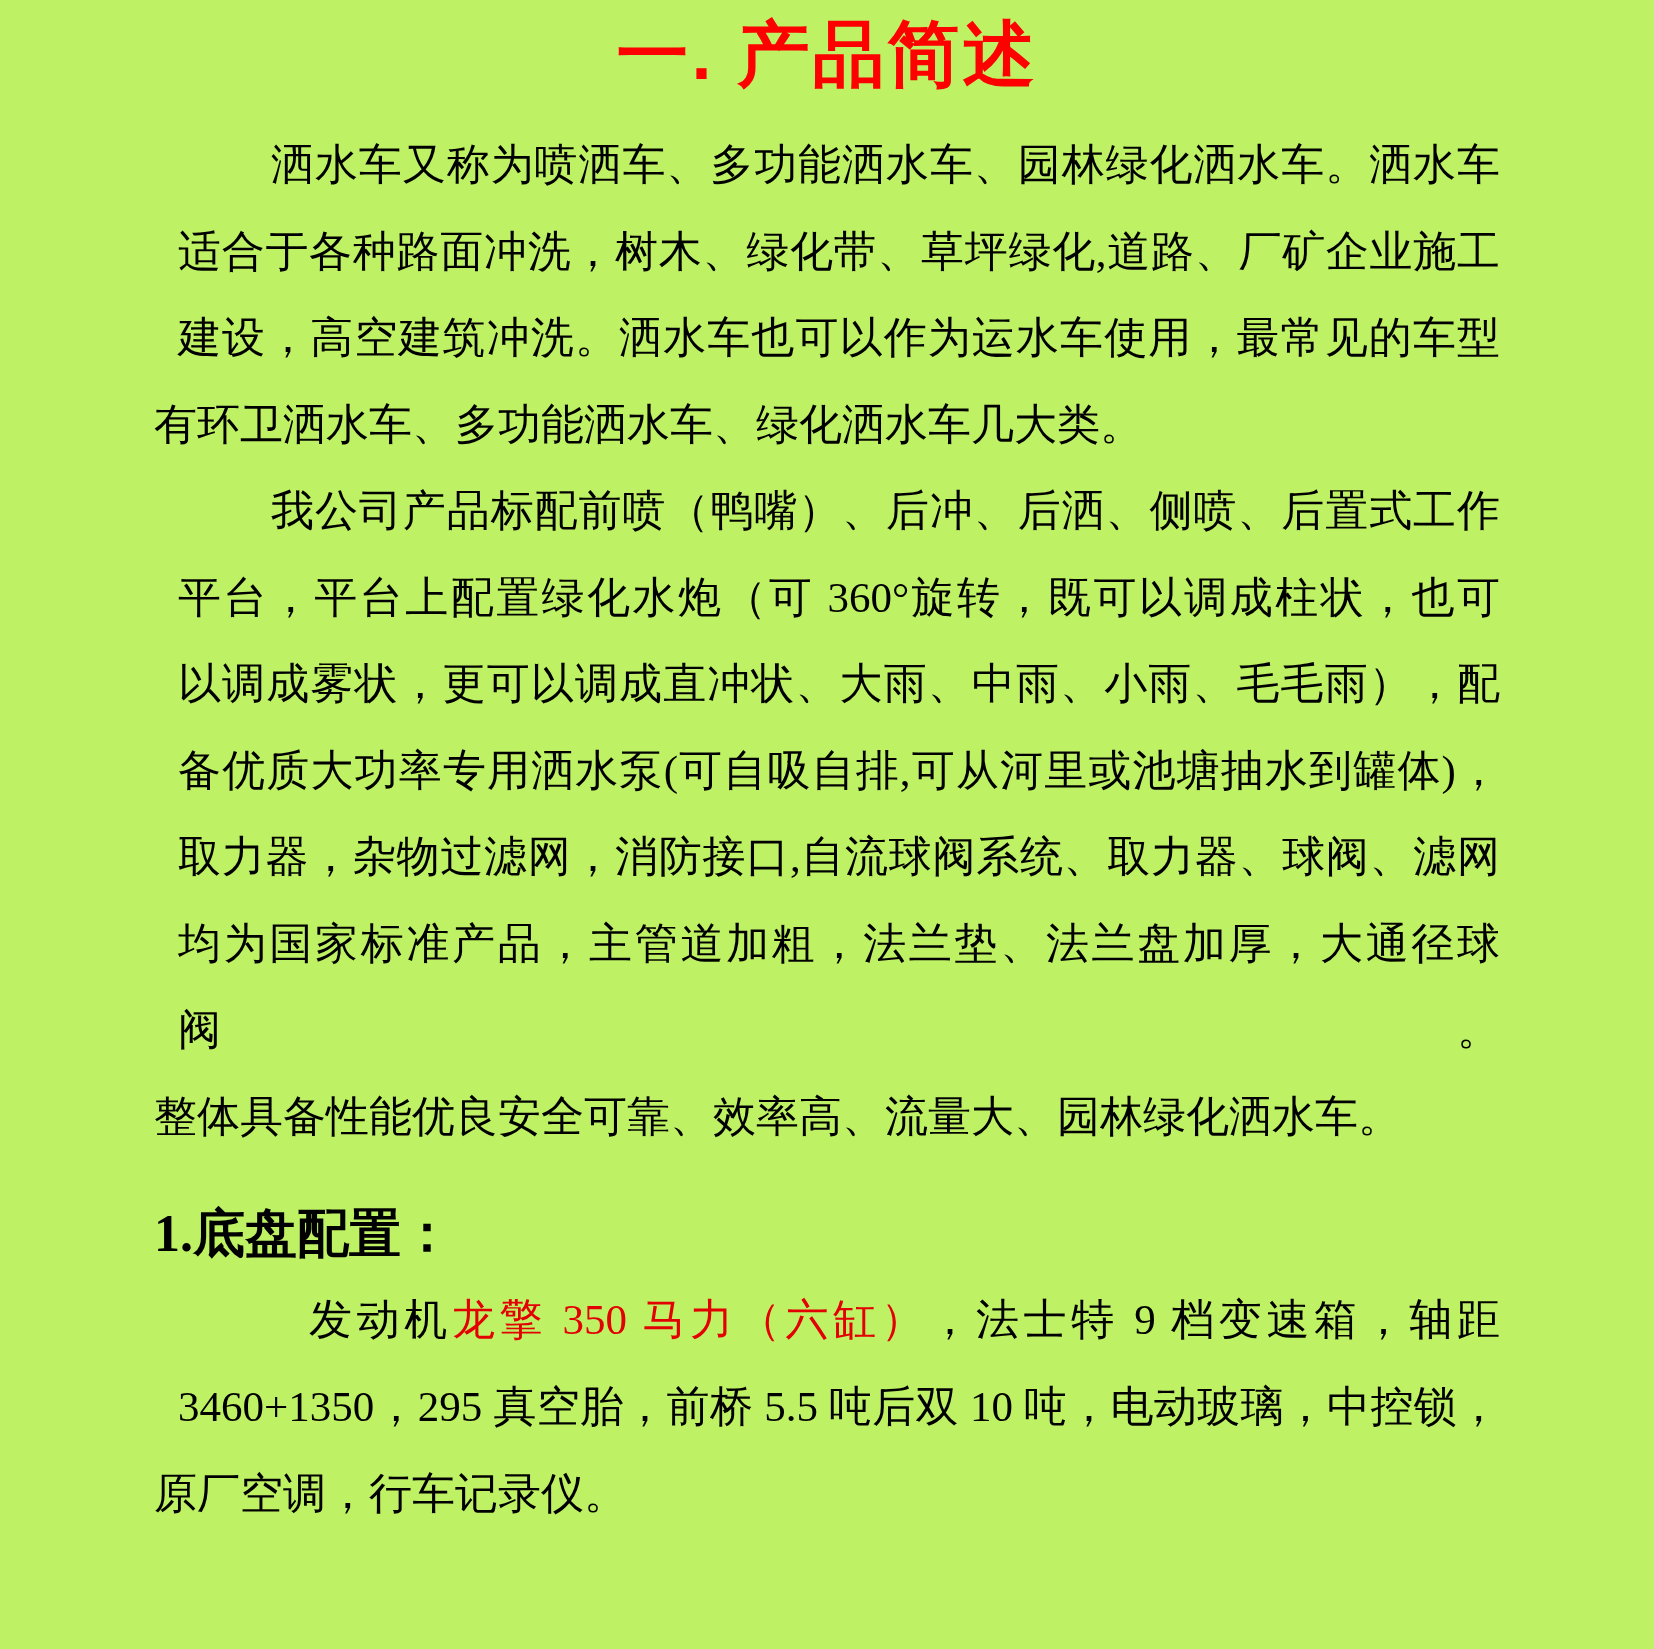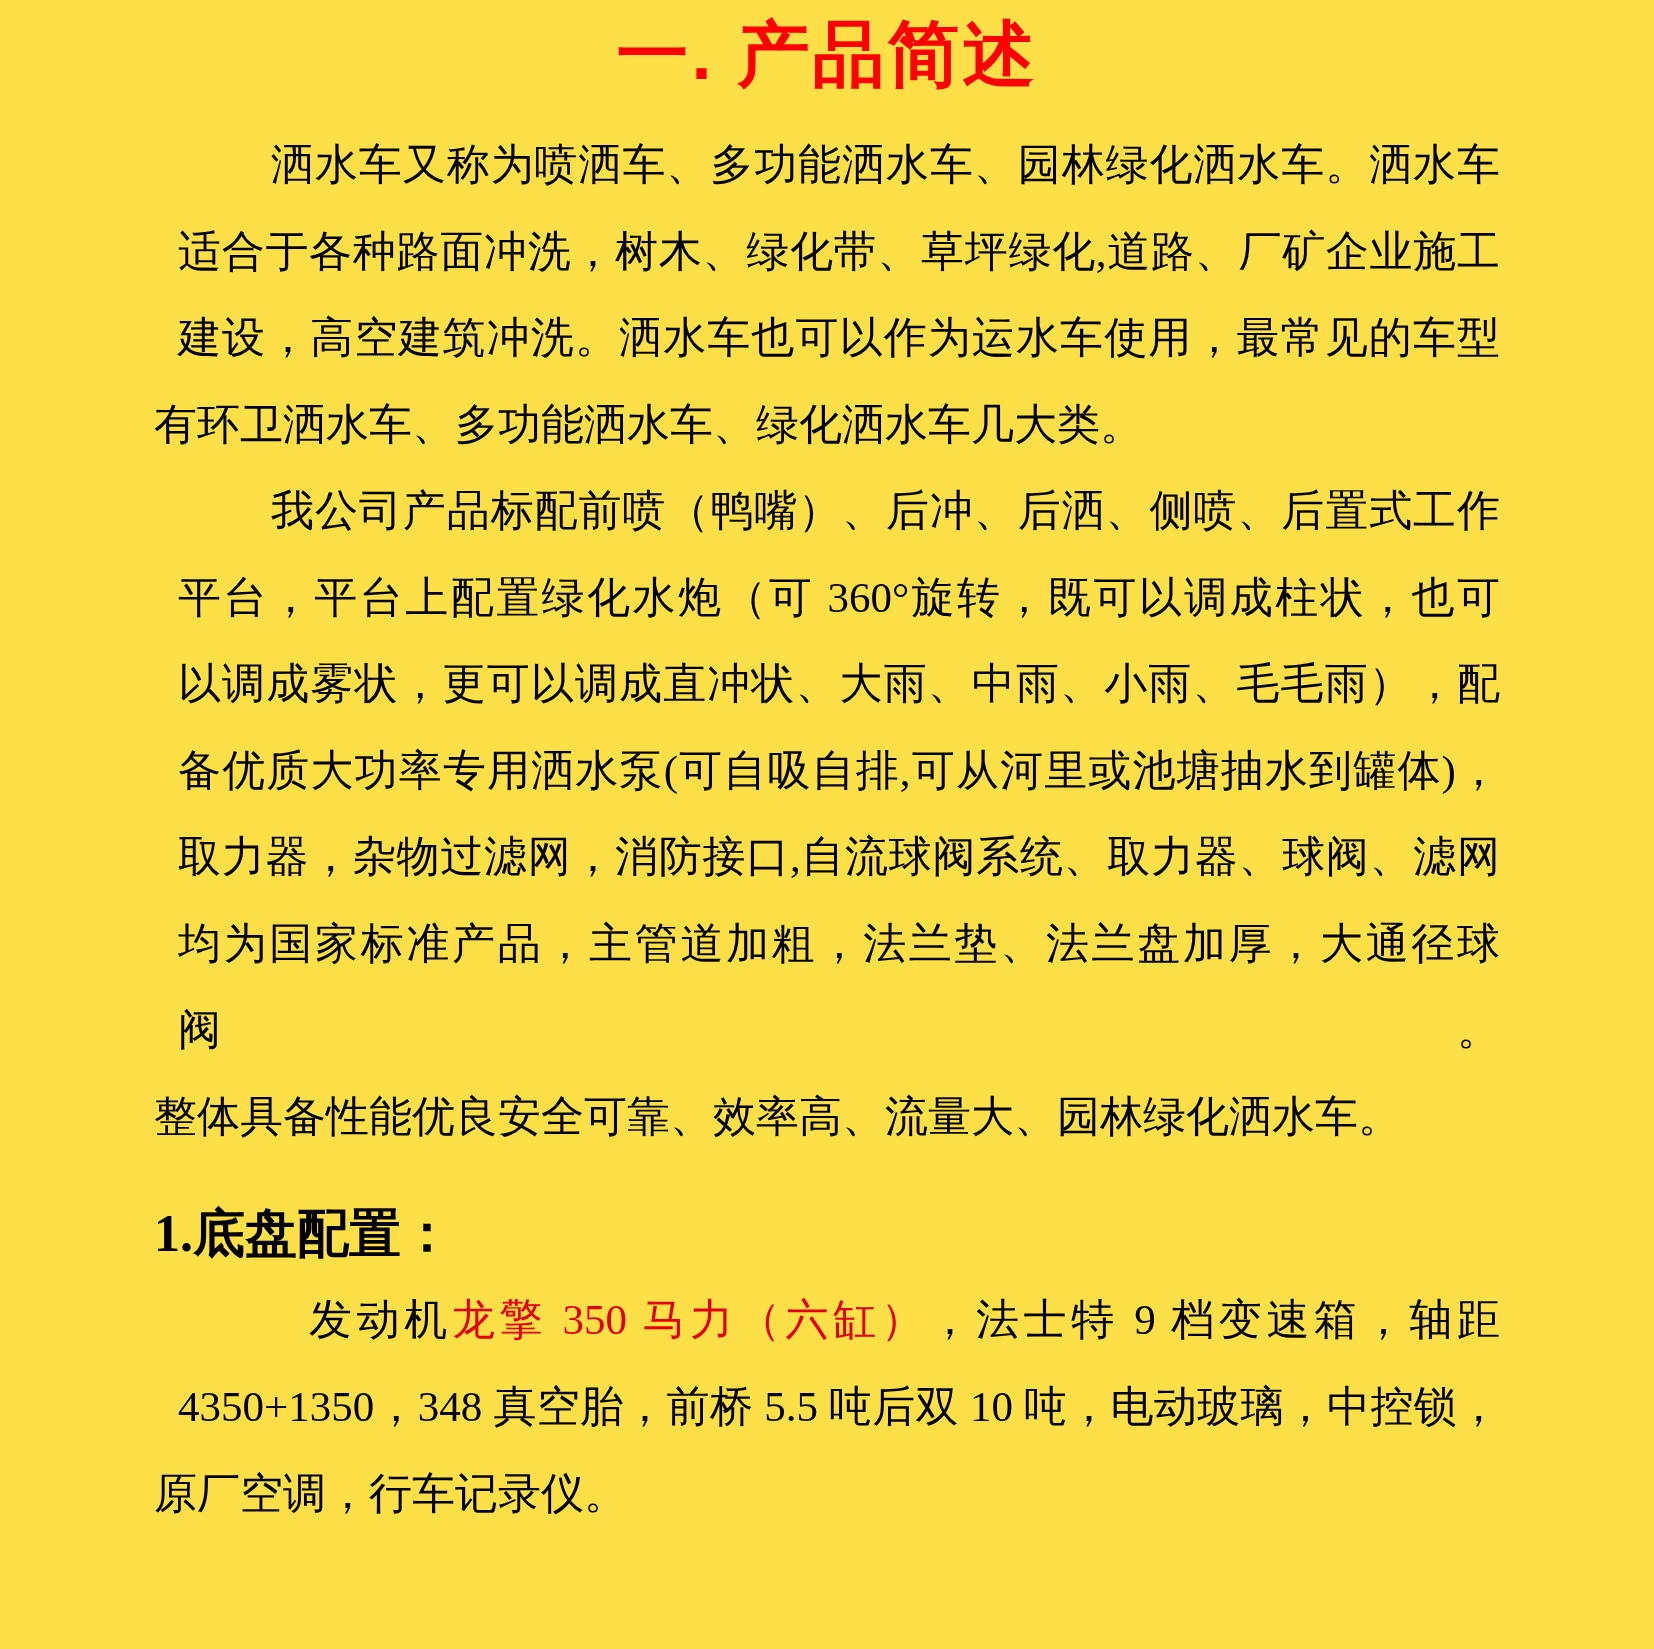--- a/index.html
+++ b/index.html
@@ -1,21 +1,21 @@
 <!DOCTYPE html>
 <html><head>
 <meta charset="utf-8">
 <style>
   * { margin: 0; padding: 0; box-sizing: border-box; }
   html, body { background: #ffffff; }
   .page {
     position: relative;
     width: 1654px;
     height: 1649px;
-    background: #fde047;
+    background: #bef264;
     color: #000000;
     font-family: "Liberation Serif", "DejaVu Serif", serif;
     overflow: hidden;
   }
   .inner { padding: 0 154px; }
 
   
   .doc-title {
     font-family: "Liberation Sans", "DejaVu Sans", sans-serif;
     font-weight: 900;
@@ -73,18 +73,18 @@
       <div class="ln">整体具备性能优良安全可靠、效率高、流量大、园林绿化洒水车。</div>
     </div>
 
 
     <div class="subhead">1.底盘配置：</div>
 
     <div class="para p3" style="margin-top:12px">
       <div class="ln j indent-b">
         <span>发动机</span><span class="red">龙擎 350 马力（六缸）</span><span>，法士特 9 档变速箱，轴距</span>
       </div>
-      <div class="ln j">4350+1350，348 真空胎，前桥 5.5 吨后双 10 吨，电动玻璃，中控锁，</div>
+      <div class="ln j">3460+1350，295 真空胎，前桥 5.5 吨后双 10 吨，电动玻璃，中控锁，</div>
       <div class="ln">原厂空调，行车记录仪。</div>
     </div>
 
   </div>
 </div>
 
 </body></html>

